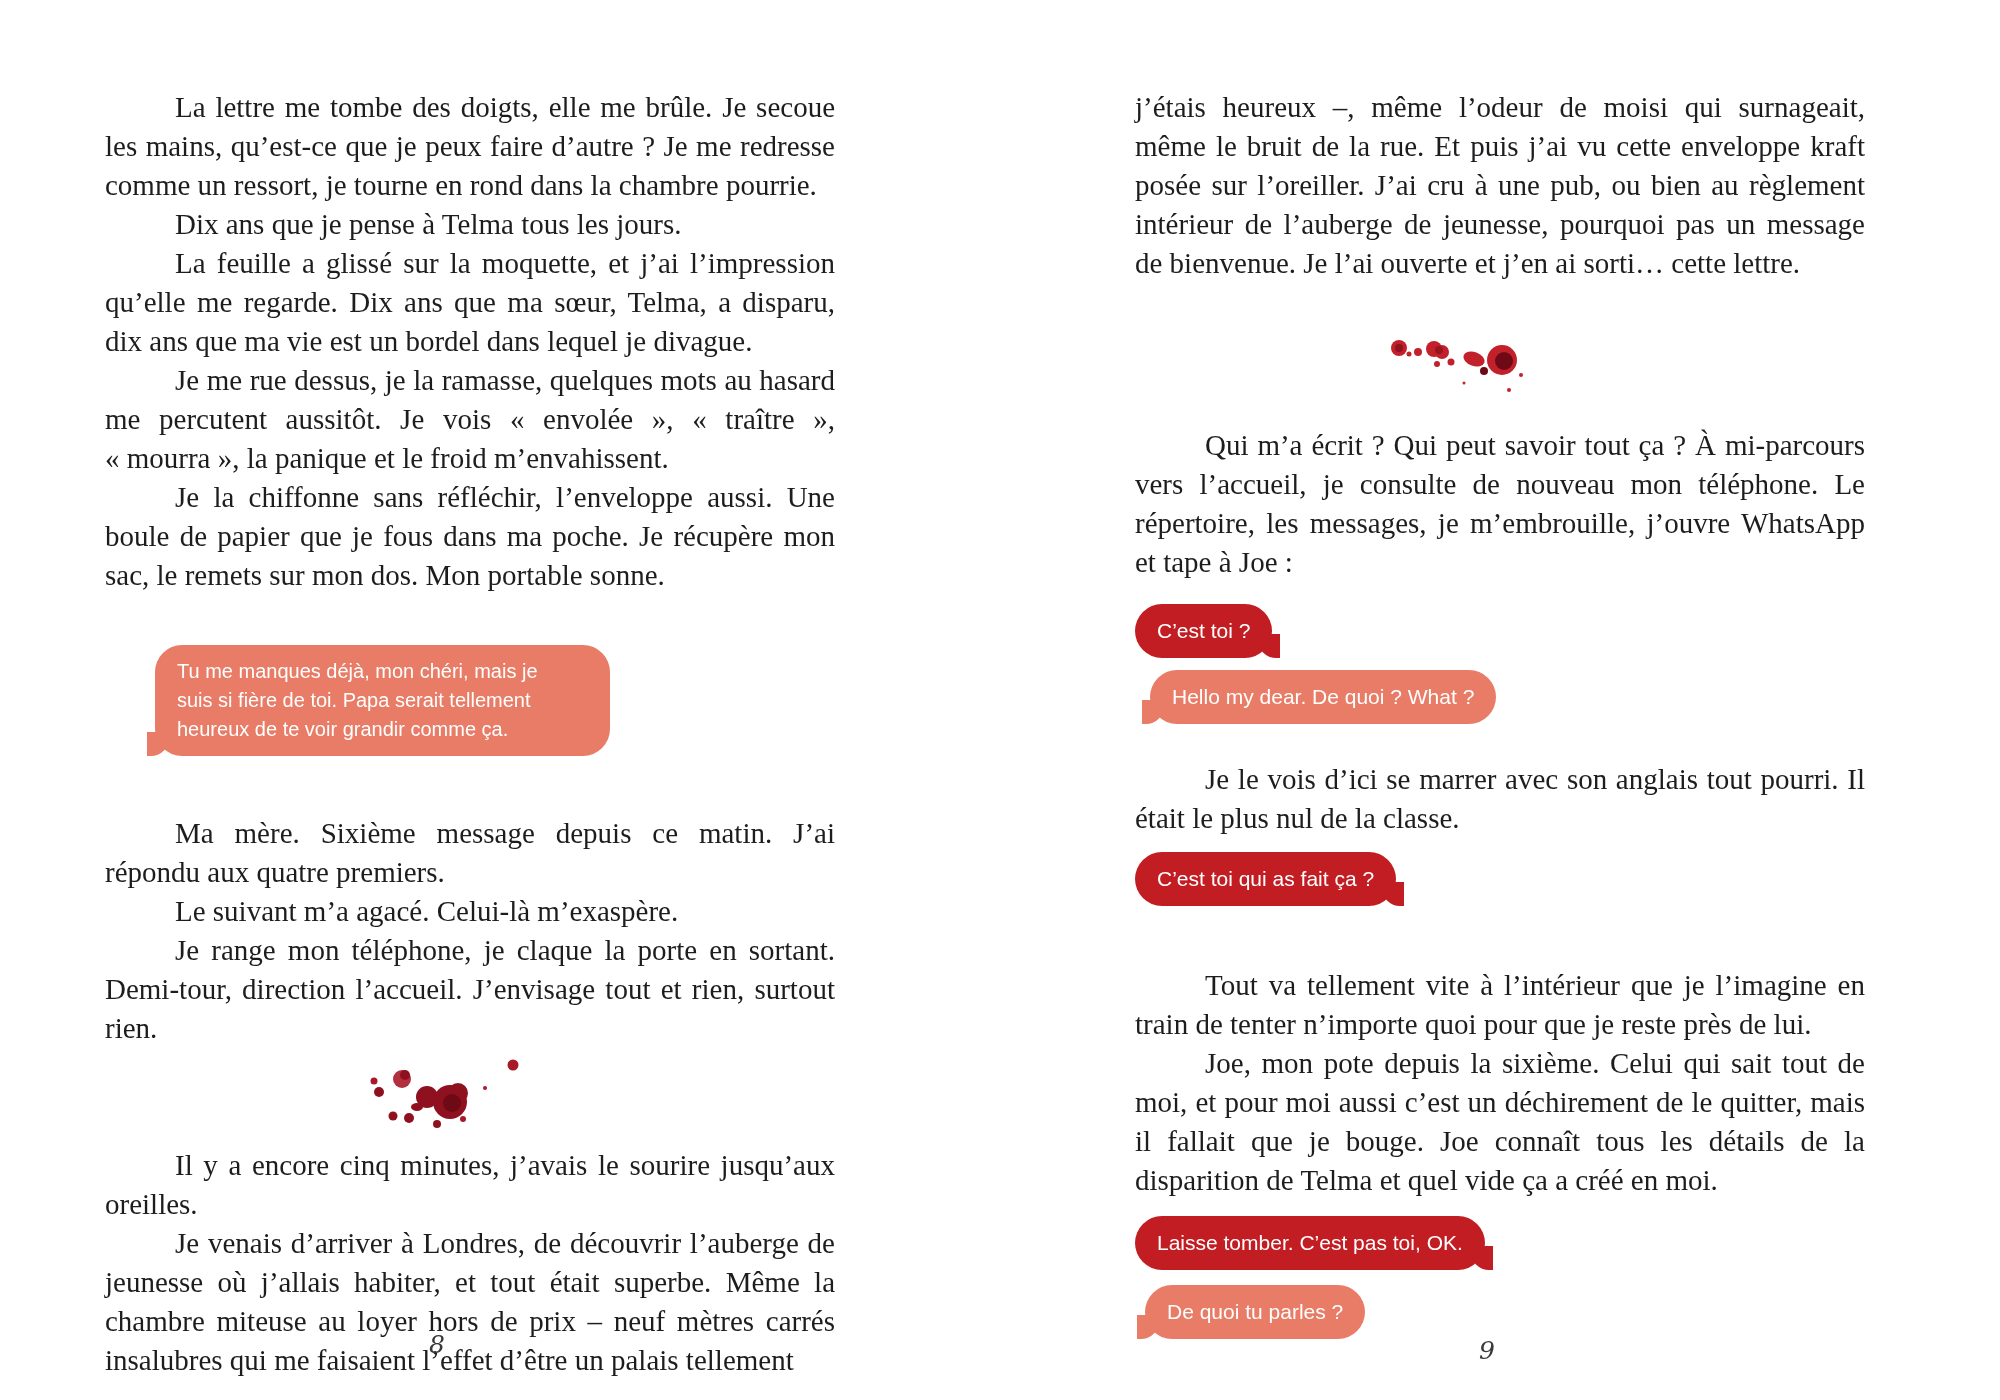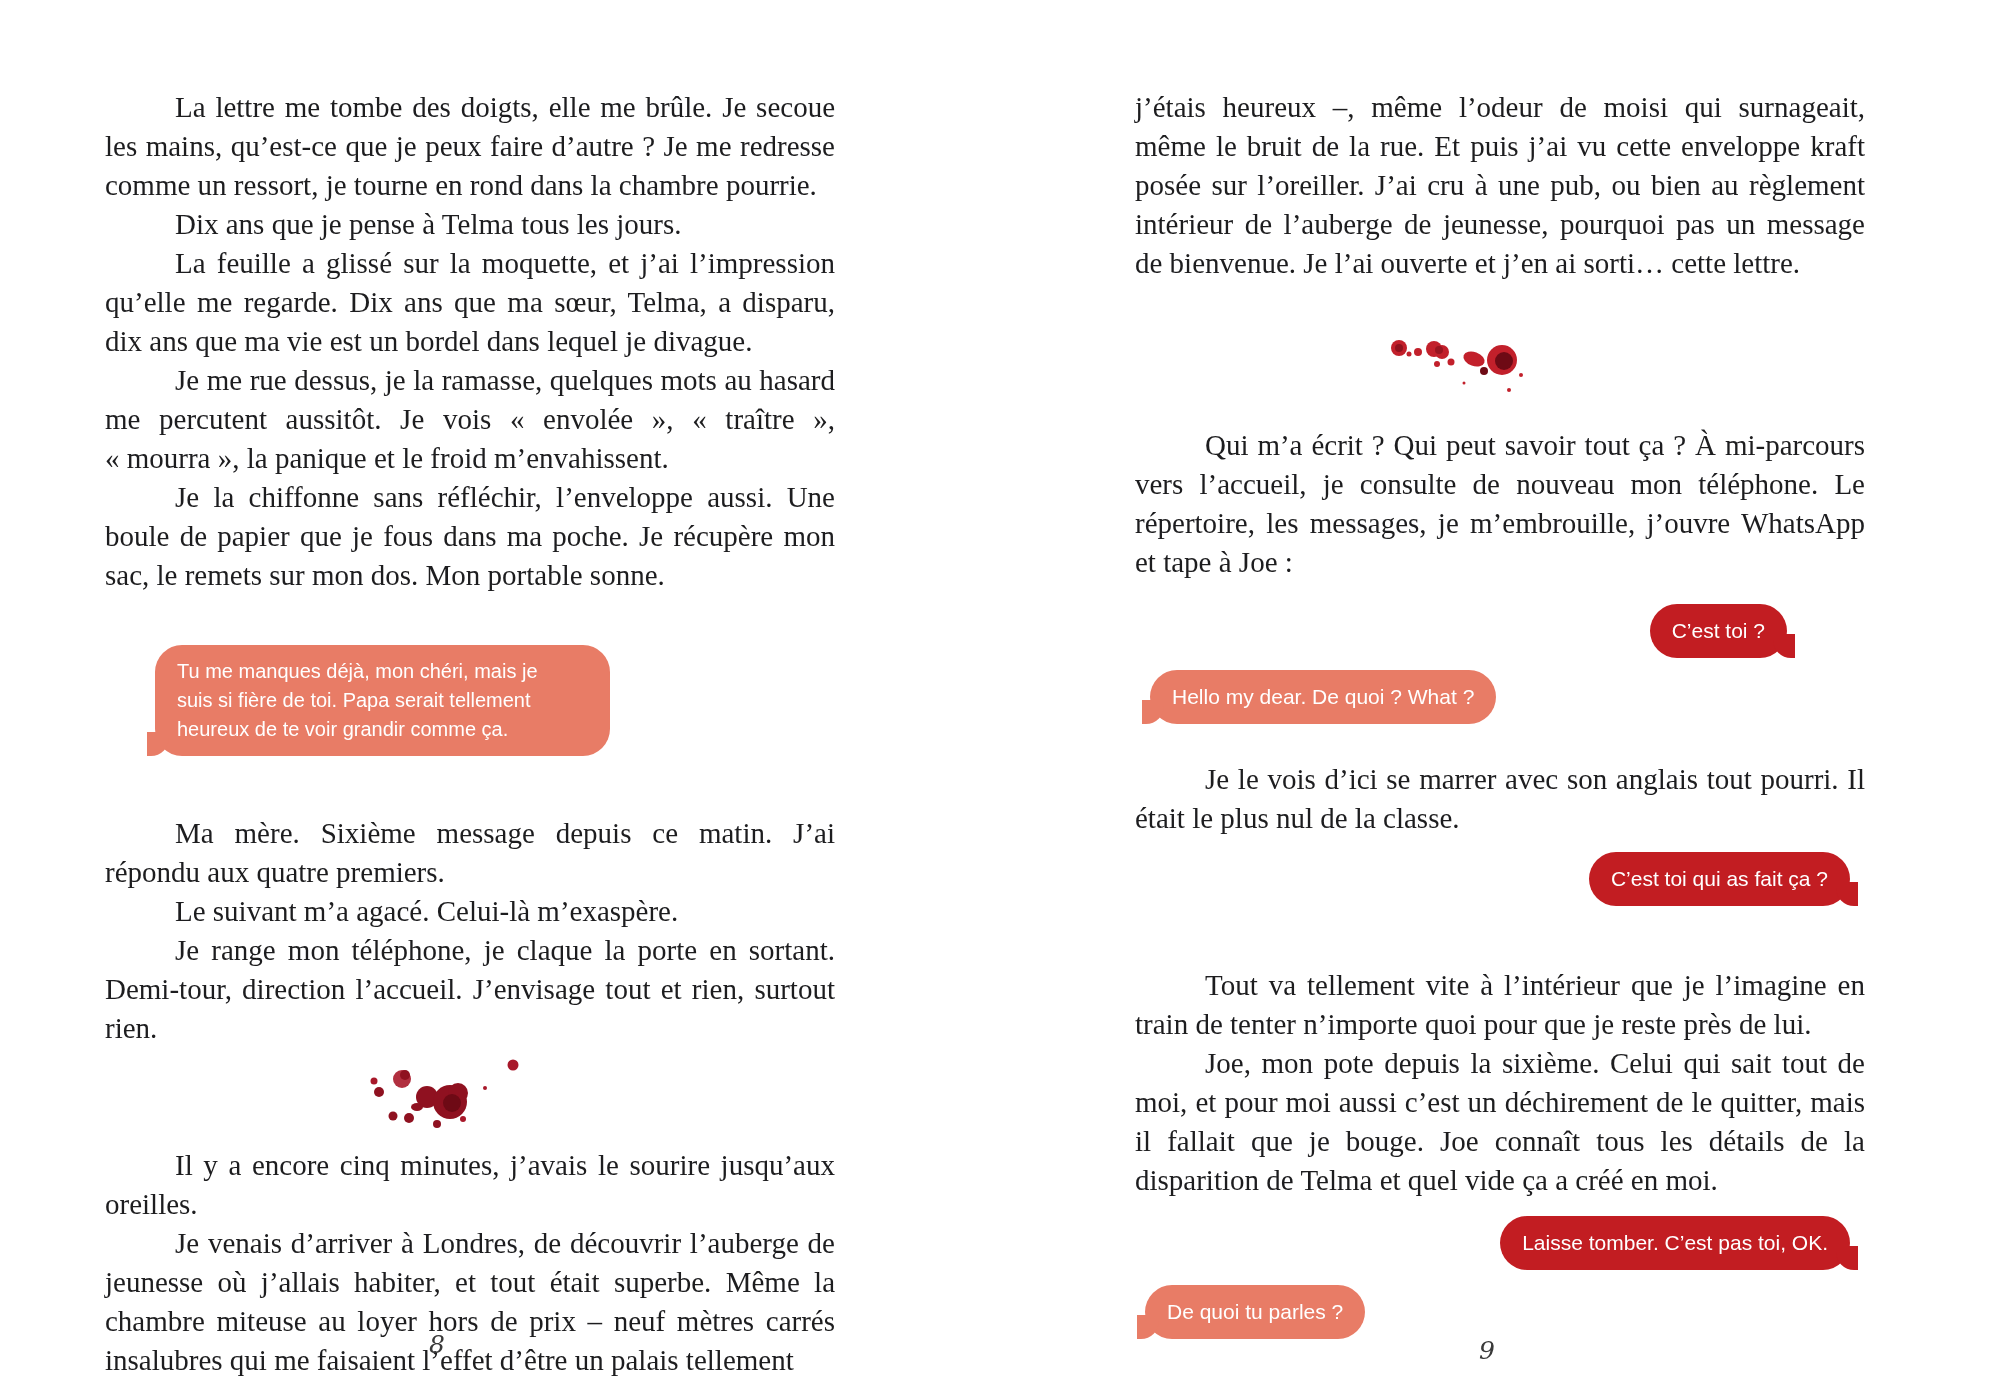--- a/index.html
+++ b/index.html
@@ -15,21 +15,21 @@
   p.para{
     margin:0;
     font-size:29px;line-height:39px;
     text-align:justify;
     color:var(--ink);
     text-indent:70px;
   }
   p.noindent{text-indent:0;}
 
   .bubble-row{display:flex;}
-  .bubble-row.to-right{justify-content:flex-end;}
+  .bubble-row.to-right{}
 
   .bubble{
     position:relative;display:inline-block;box-sizing:border-box;
     color:#ffffff;
     font-family:"Liberation Sans",sans-serif;
     font-size:21px;line-height:30px;
     padding:12px 22px;
     border-radius:27px;
   }
   .bubble.recv{background:var(--bubble-received);}

